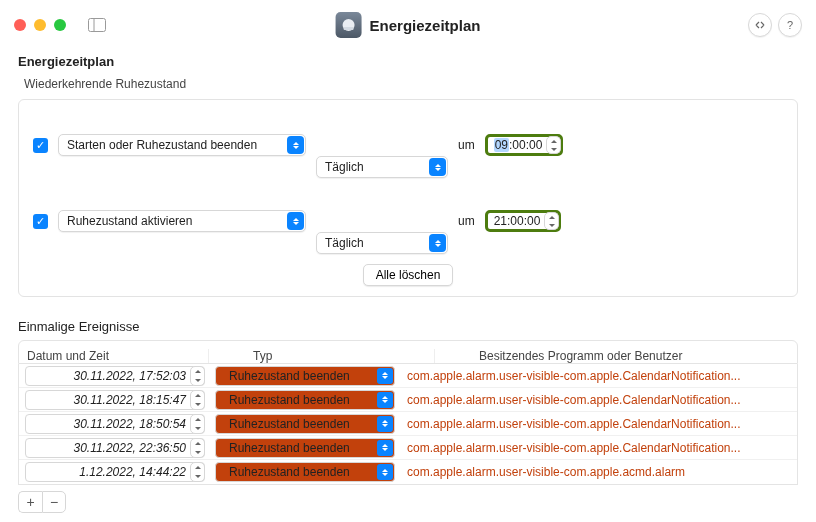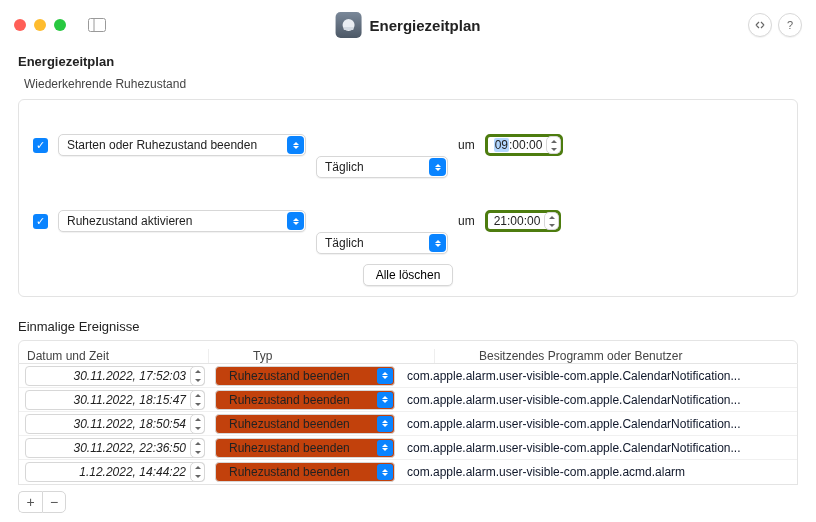--- a/index.html
+++ b/index.html
@@ -51,21 +51,21 @@
 .table-head { display:flex; border:1px solid #e4e4e4; border-radius:6px 6px 0 0; background:#fff; height:24px; align-items:flex-end; font-size:12px; color:#444;gap:36px;}
 .col1 { width:190px; padding-left:8px; border-right:1px solid #eee;}
 .col2 { width:190px; padding-left:8px; border-right:1px solid #eee;}
 .col3 { flex:1; padding-left:8px;}
 
 .table-body { border:1px solid #e4e4e4; border-top:none; }
 .trow { display:flex; align-items:center; height:24px; border-bottom:1px solid #f0f0f0;}
 .trow:last-child { border-bottom:none; }
 .cell1 { width:190px; padding:0 4px 0 6px; display:flex; align-items:center;}
 .cell2 { width:190px; padding:0 4px 0 6px; display:flex; align-items:center;}
-.cell3 { flex:1; padding-left:8px; font-size:12px; color:#0f172a; white-space:nowrap; overflow:hidden; text-overflow:ellipsis;}
+.cell3 { flex:1; padding-left:8px; font-size:12px; color:#c2410c; white-space:nowrap; overflow:hidden; text-overflow:ellipsis;}
 
 .date-box { flex:1; border:1px solid #d7d7d7; border-radius:4px; height:20px; display:flex; align-items:center; justify-content:flex-end; padding:0 18px 0 5px; font-size:12px; position:relative; background:#fff;font-style:italic;}
 .type-box { flex:1; position:relative; border:1px solid #d7d7d7; border-radius:4px; height:20px; display:flex; align-items:center; padding:0 22px 0 13px; font-size:12px; background:#c2410c; }
 
 .addremove { display:flex; margin-top:6px;}
 .sqbtn { width:24px; height:22px; border:1px solid #d7d7d7; background:#fff; display:flex; align-items:center; justify-content:center; font-size:14px; color:#555;}
 .sqbtn:first-child { border-radius:5px 0 0 5px; border-right:none;}
 .sqbtn:last-child { border-radius:0 5px 5px 0;}
 
 .footer { display:flex; justify-content:flex-end; gap:16px; margin-top:24px; padding-right:2px;}

